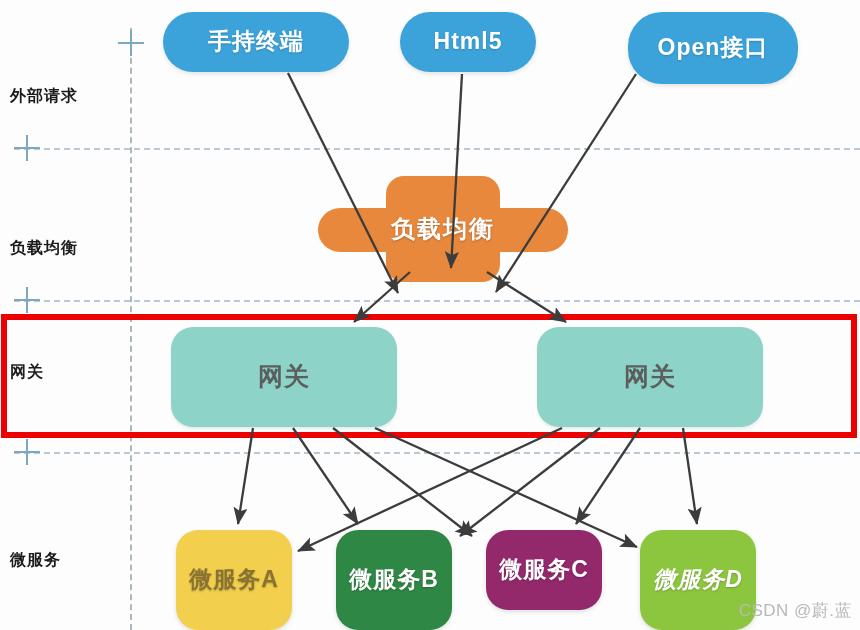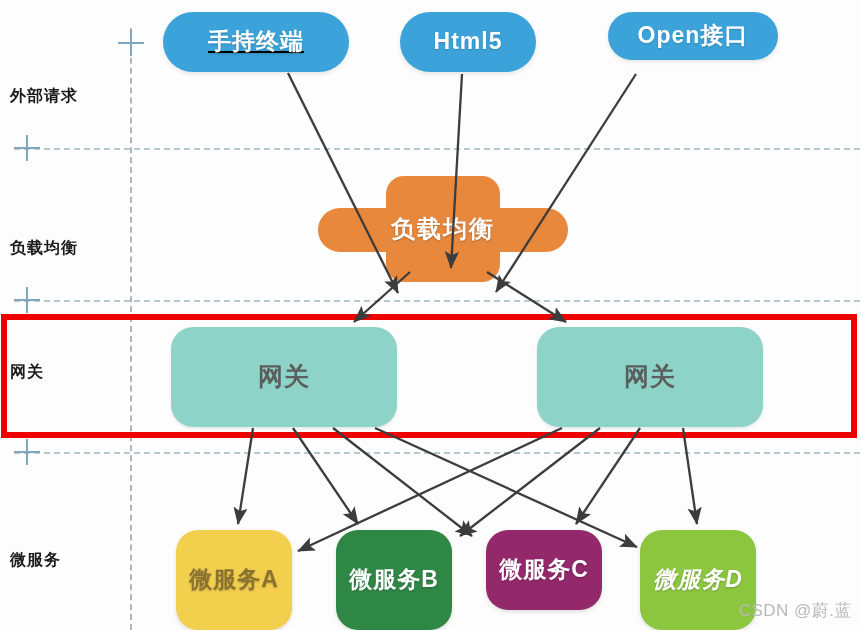--- a/index.html
+++ b/index.html
@@ -107,27 +107,27 @@
   <div class="plus" style="left:14px;top:287px;"></div>
   <div class="plus" style="left:14px;top:439px;"></div>
 
   <div class="rowlabel" style="top:86px;">外部请求</div>
   <div class="rowlabel" style="top:238px;">负载均衡</div>
   <div class="rowlabel" style="top:362px;">网关</div>
   <div class="rowlabel" style="top:550px;">微服务</div>
 
   <div id="redbox"></div>
 
-  <div class="node client" style="left:163px;top:12px;width:186px;height:60px;text-decoration:underline;">
+  <div class="node client" style="left:163px;top:12px;width:186px;height:60px;">
     <span>手持终端</span>
   </div>
   <div class="node client" style="left:400px;top:12px;width:136px;height:60px;">
     <span>Html5</span>
   </div>
-  <div class="node client" style="left:608px;top:12px;width:170px;height:48px;">
+  <div class="node client" style="left:628px;top:12px;width:170px;height:72px;">
     <span>Open接口</span>
   </div>
 
   <div id="lb">
     <div class="bar h"></div>
     <div class="bar v"></div>
     <div class="lbl">负载均衡</div>
   </div>
 
   <div class="node gateway" style="left:171px;top:327px;width:226px;height:100px;">

